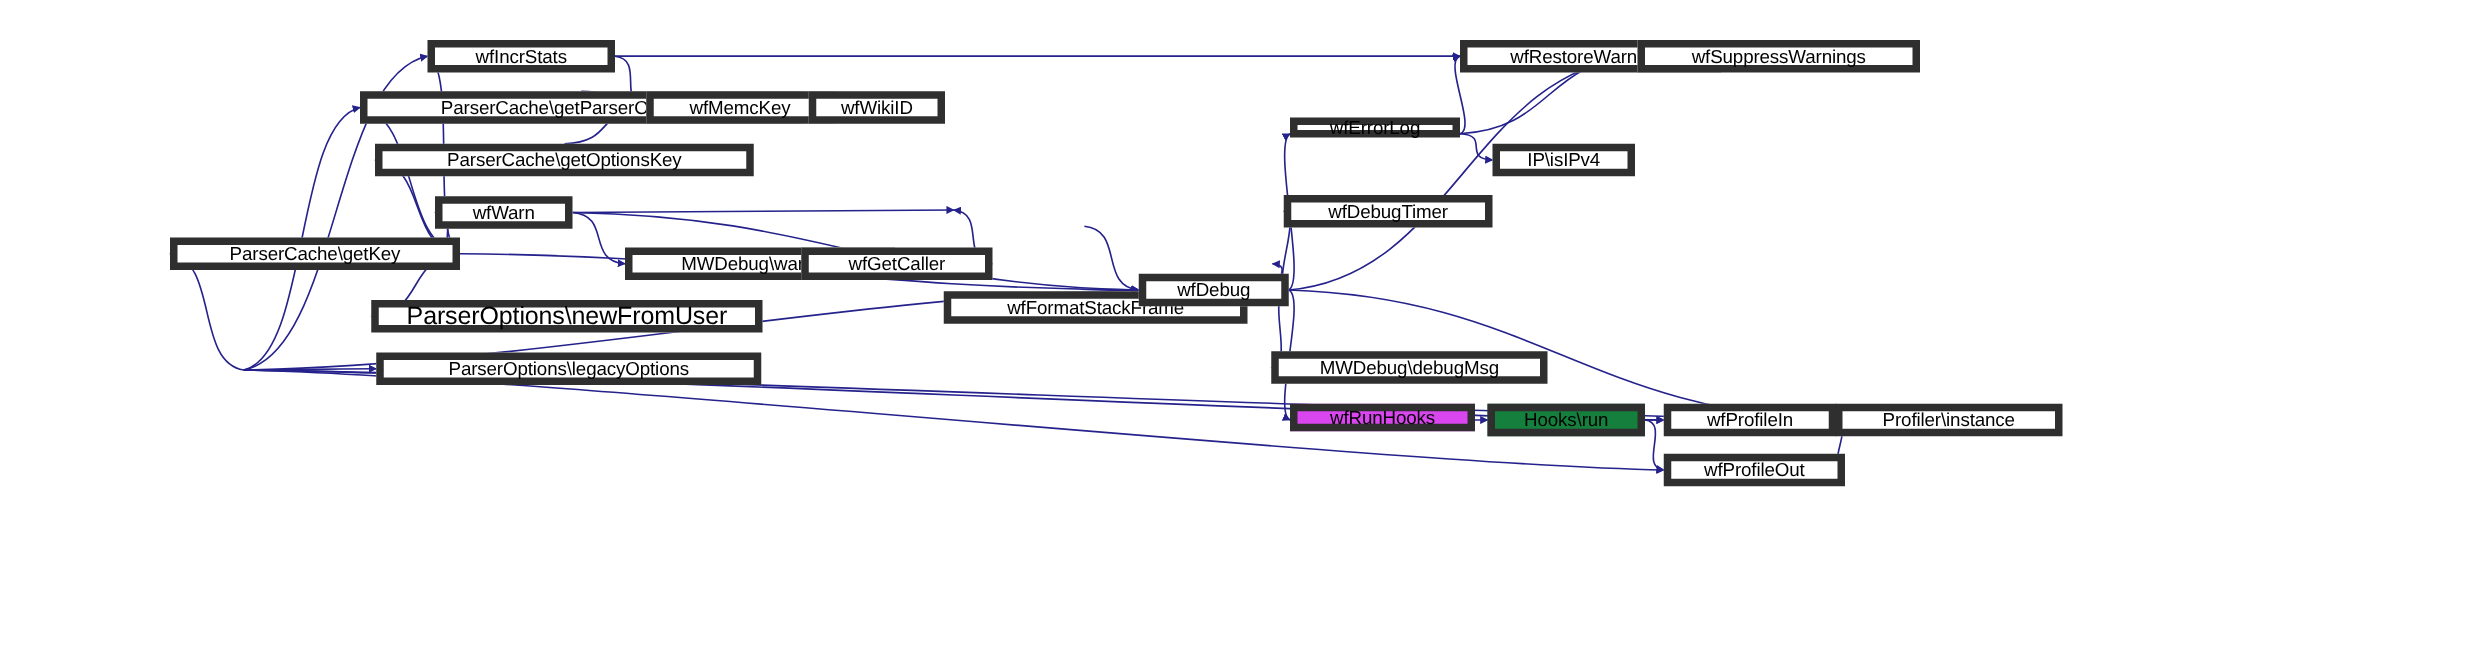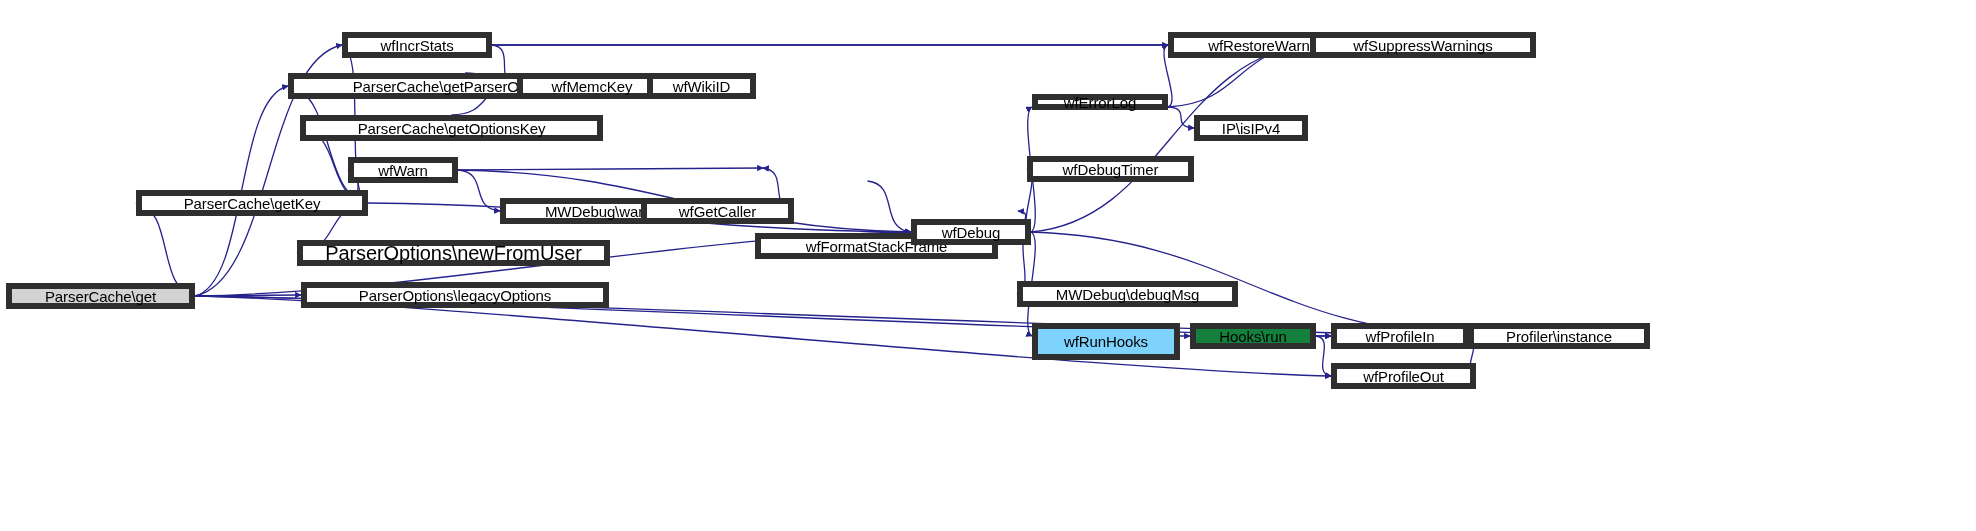--- a/index.html
+++ b/index.html
@@ -104,36 +104,33 @@
         <path d="M 1377,45 C 1334.86,45 1352.14,45 1310,45" fill="none" stroke="#25228c" stroke-width="1.3" marker-end="url(#arrow)"></path>
         <path d="M 1180,336 C 1198.2,336 1171.8,336 1190,336" fill="none" stroke="#25228c" stroke-width="1.3" marker-end="url(#arrow)"></path>
         <path d="M 1316,336 C 1336.3,336 1310.7,336 1331,336" fill="none" stroke="#25228c" stroke-width="1.3" marker-end="url(#arrow)"></path>
         <path d="M 1316,336 C 1336.3,338.4 1310.7,373.6 1331,376" fill="none" stroke="#25228c" stroke-width="1.3" marker-end="url(#arrow)"></path>
         <path d="M 1469,336 C 1454.58,336 1482.42,336 1468,336" fill="none" stroke="#25228c" stroke-width="1.3" marker-end="url(#arrow)"></path>
         <path d="M 1476,376 C 1458.64,373.6 1485.36,338.4 1468,336" fill="none" stroke="#25228c" stroke-width="1.3" marker-end="url(#arrow)"></path>
       </g>
   </svg>
 
   <div id="node-layer">
-      <div class="node root" style="left: 6px; top: 283px; width: 189px; height: 26px; background: rgb(211, 211, 211); border-color: rgb(47, 47, 47); font-size: 15px;">
-        <span class="node-label">ParserCache\get</span>
-      </div>
       <div class="node" style="left: 136px; top: 190px; width: 232px; height: 26px; background: rgb(255, 255, 255); border-color: rgb(47, 47, 47); font-size: 15px;">
         <span class="node-label">ParserCache\getKey</span>
       </div>
       <div class="node" style="left: 342px; top: 32px; width: 150px; height: 26px; background: rgb(255, 255, 255); border-color: rgb(47, 47, 47); font-size: 15px;">
         <span class="node-label">wfIncrStats</span>
       </div>
       <div class="node" style="left: 288px; top: 73px; width: 354px; height: 26px; background: rgb(255, 255, 255); border-color: rgb(47, 47, 47); font-size: 15px;">
         <span class="node-label">ParserCache\getParserOutputKey</span>
       </div>
       <div class="node" style="left: 300px; top: 115px; width: 303px; height: 26px; background: rgb(255, 255, 255); border-color: rgb(47, 47, 47); font-size: 15px;">
         <span class="node-label">ParserCache\getOptionsKey</span>
       </div>
-      <div class="node" style="left: 348px; top: 157px; width: 110px; height: 26px; background: rgb(255, 255, 255); border-color: rgb(47, 47, 47); font-size: 15px; text-decoration: underline;">
+      <div class="node" style="left: 348px; top: 157px; width: 110px; height: 26px; background: rgb(255, 255, 255); border-color: rgb(47, 47, 47); font-size: 15px;">
         <span class="node-label">wfWarn</span>
       </div>
       <div class="node" style="left: 297px; top: 240px; width: 313px; height: 26px; background: rgb(255, 255, 255); border-color: rgb(47, 47, 47); font-size: 20px;">
         <span class="node-label">ParserOptions\newFromUser</span>
       </div>
       <div class="node" style="left: 301px; top: 282px; width: 308px; height: 26px; background: rgb(255, 255, 255); border-color: rgb(47, 47, 47); font-size: 15px;">
         <span class="node-label">ParserOptions\legacyOptions</span>
       </div>
       <div class="node" style="left: 517px; top: 73px; width: 150px; height: 26px; background: rgb(255, 255, 255); border-color: rgb(47, 47, 47); font-size: 15px;">
         <span class="node-label">wfMemcKey</span>
@@ -155,21 +152,21 @@
       </div>
       <div class="node" style="left: 1032px; top: 94px; width: 136px; height: 16px; background: rgb(255, 255, 255); border-color: rgb(47, 47, 47); font-size: 15px;">
         <span class="node-label">wfErrorLog</span>
       </div>
       <div class="node" style="left: 1027px; top: 156px; width: 167px; height: 26px; background: rgb(255, 255, 255); border-color: rgb(47, 47, 47); font-size: 15px;">
         <span class="node-label">wfDebugTimer</span>
       </div>
       <div class="node" style="left: 1017px; top: 281px; width: 221px; height: 26px; background: rgb(255, 255, 255); border-color: rgb(47, 47, 47); font-size: 15px;">
         <span class="node-label">MWDebug\debugMsg</span>
       </div>
-      <div class="node" style="left: 1032px; top: 323px; width: 148px; height: 37px; background: #7dd3fc; border-color: rgb(47, 47, 47); font-size: 15px;">
+      <div class="node" style="left: 1032px; top: 323px; width: 148px; height: 22px; background: #d946ef; border-color: rgb(47, 47, 47); font-size: 15px;">
         <span class="node-label">wfRunHooks</span>
       </div>
       <div class="node" style="left: 1194px; top: 115px; width: 114px; height: 26px; background: rgb(255, 255, 255); border-color: rgb(47, 47, 47); font-size: 15px;">
         <span class="node-label">IP\isIPv4</span>
       </div>
       <div class="node" style="left: 1168px; top: 32px; width: 209px; height: 26px; background: rgb(255, 255, 255); border-color: rgb(47, 47, 47); font-size: 15px;">
         <span class="node-label">wfRestoreWarnings</span>
       </div>
       <div class="node" style="left: 1310px; top: 32px; width: 226px; height: 26px; background: rgb(255, 255, 255); border-color: rgb(47, 47, 47); font-size: 15px;">
         <span class="node-label">wfSuppressWarnings</span>

